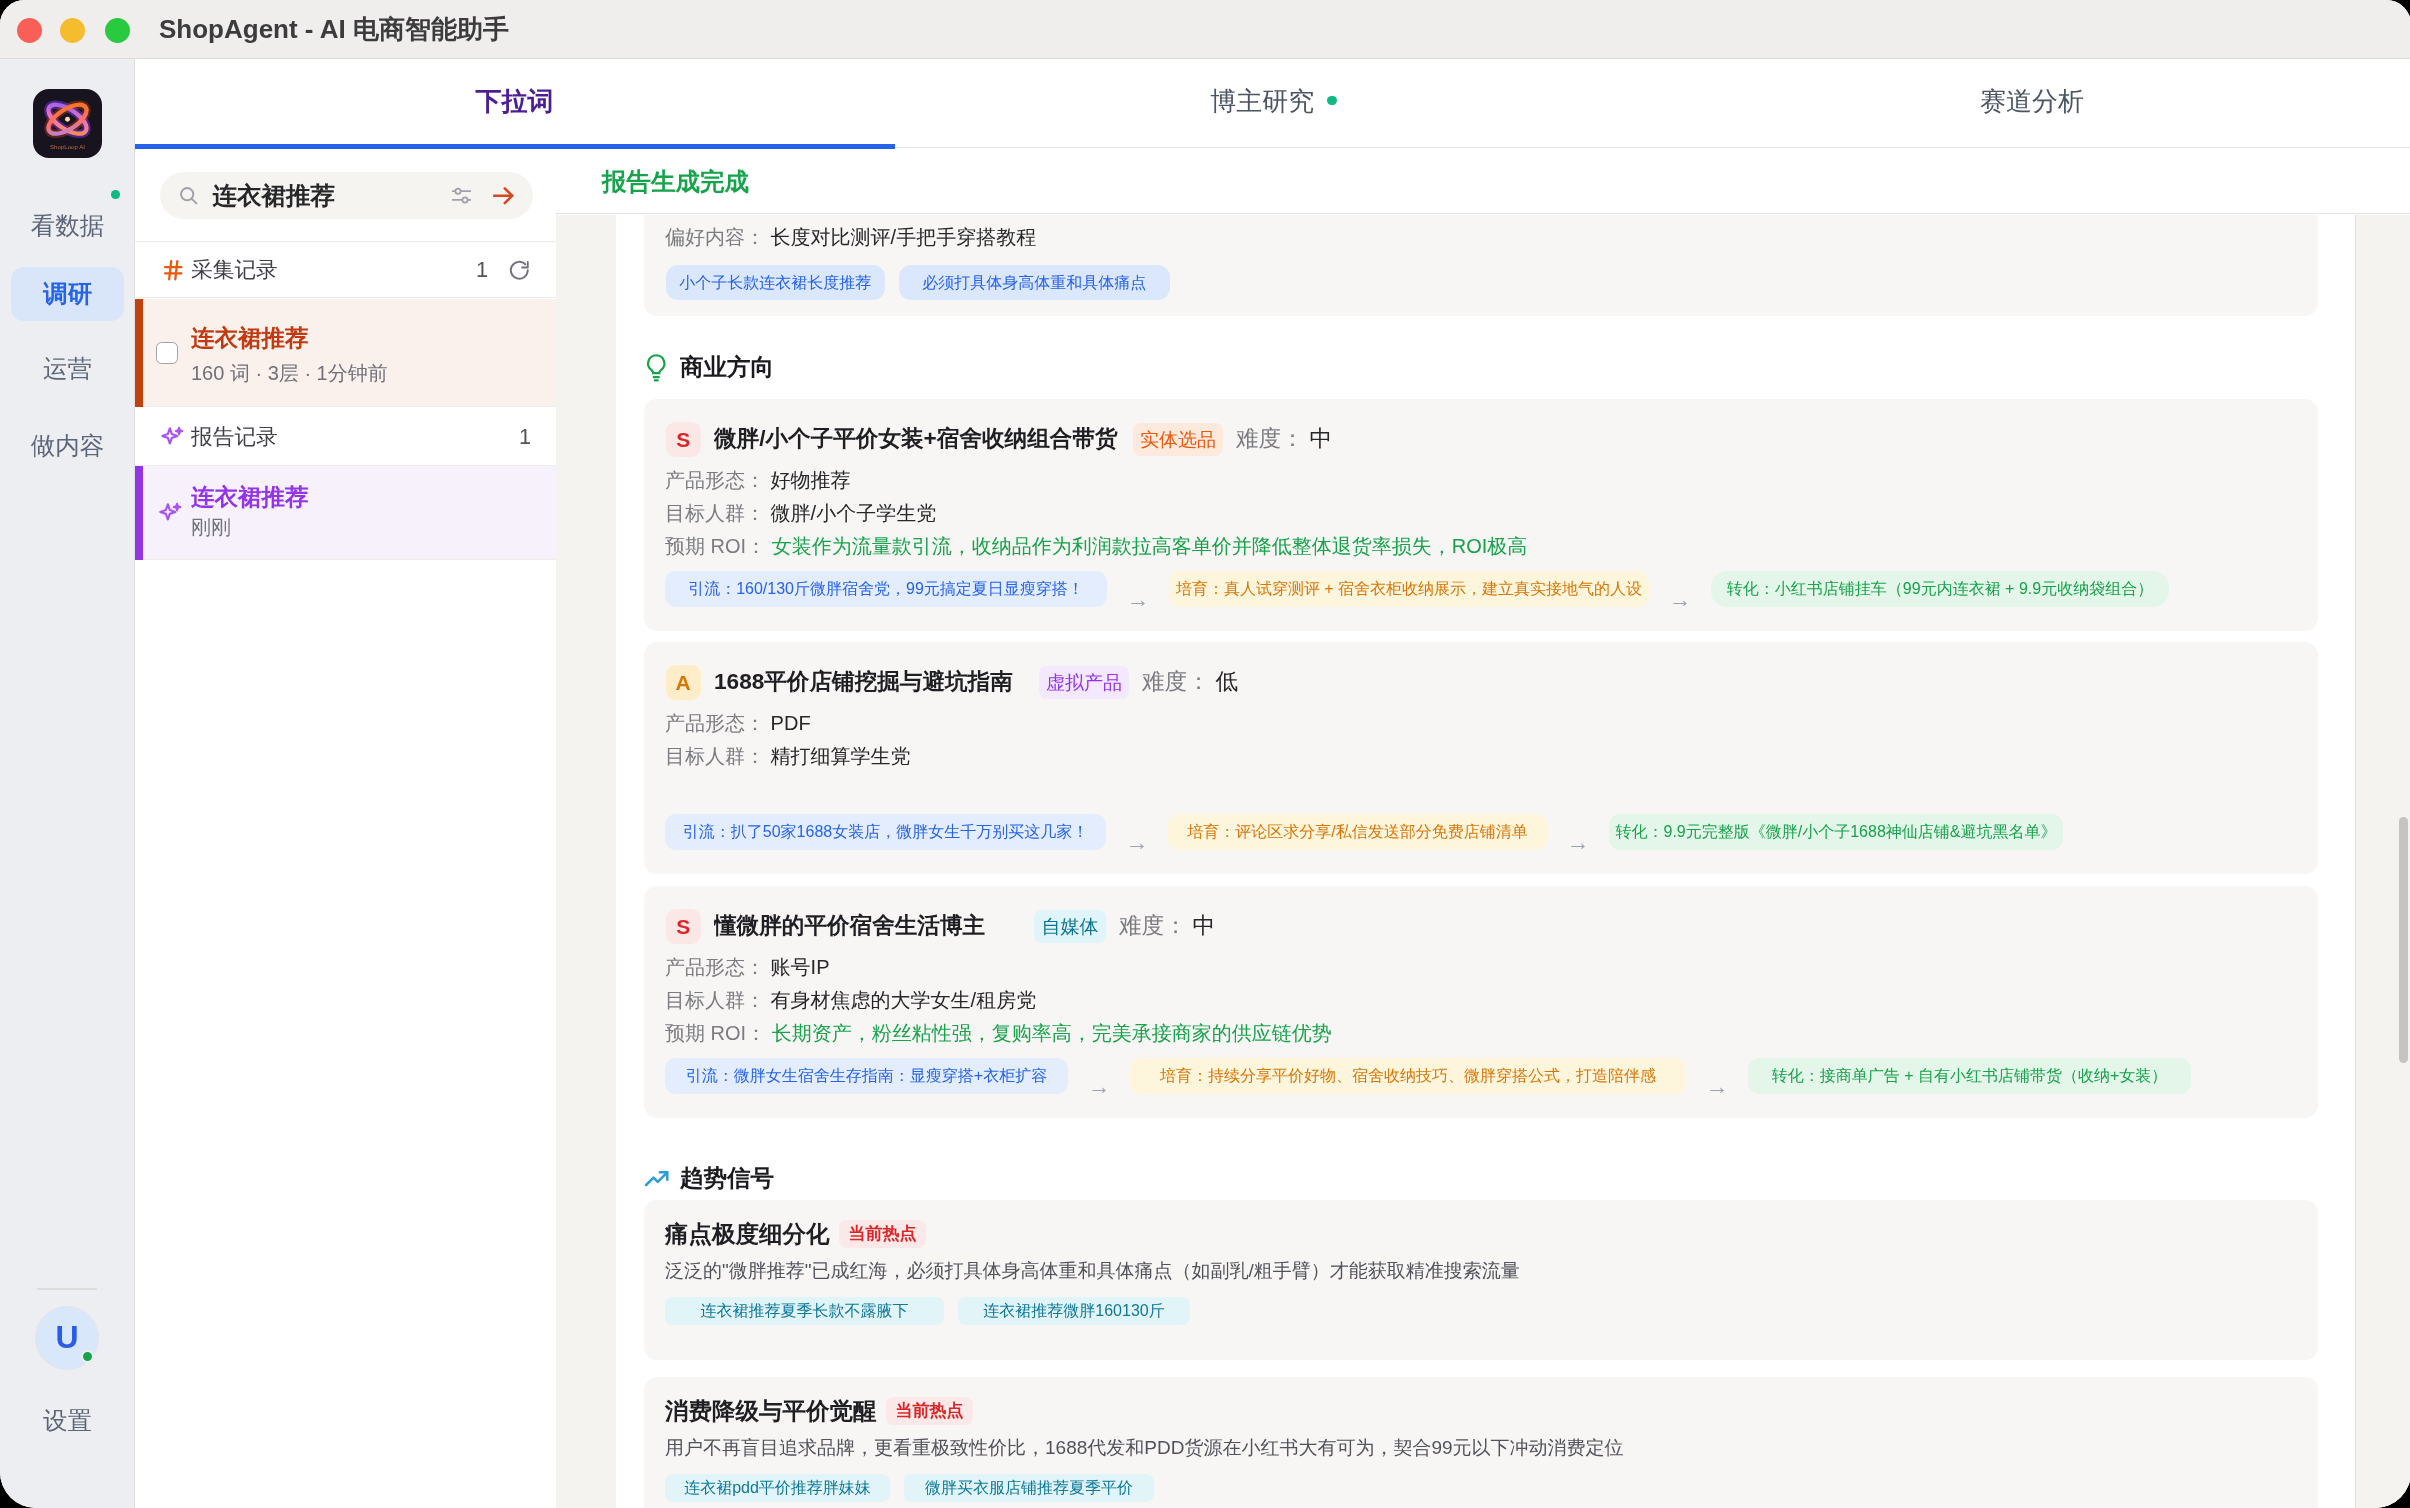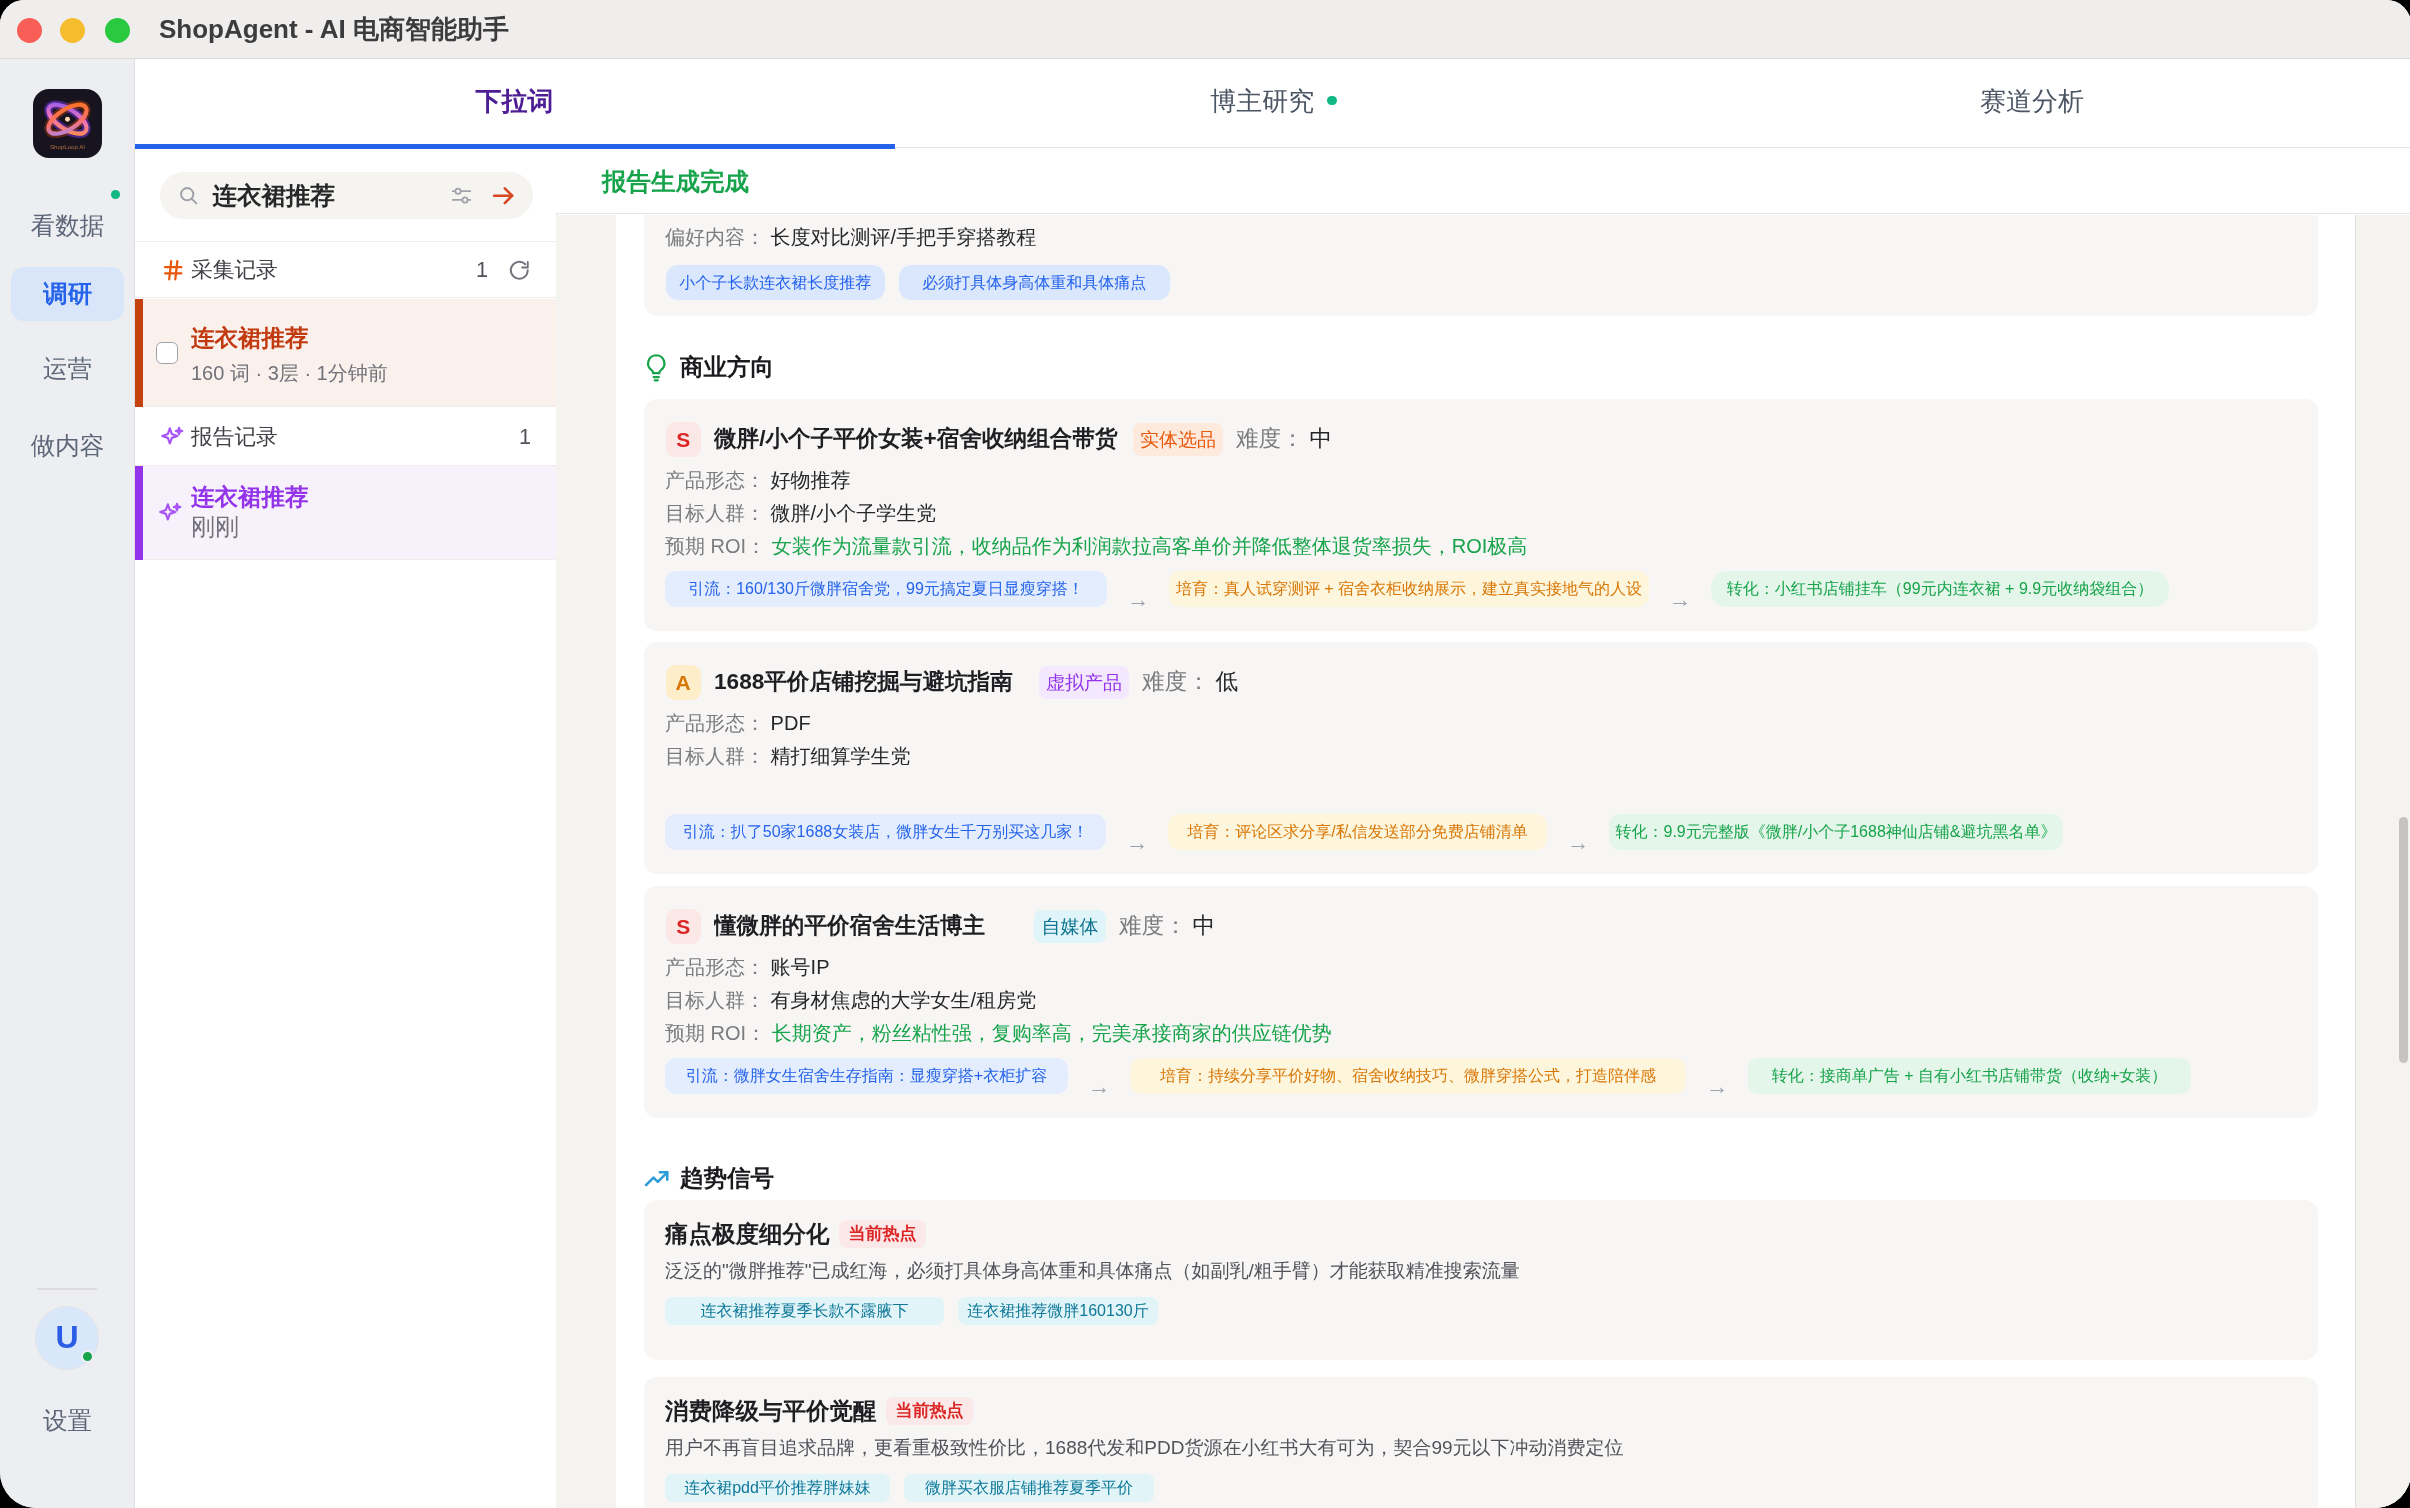--- a/index.html
+++ b/index.html
@@ -155,21 +155,21 @@
       <div class="abs nowrap" style="left:56px;top:0;height:59px;line-height:59px;font-size:21.7px;font-weight:500;color:#3f3f46;">报告记录</div>
       <div class="abs" style="left:384px;top:0;height:59px;line-height:59px;font-size:21.7px;color:#52525b;">1</div>
     </div>
     <div class="abs lrow-border" style="left:0;top:317px;width:422px;height:94px;background:#f7f1fb;">
       <div class="abs" style="left:0;top:0;width:7.5px;height:94px;background:#9333ea;"></div>
       <svg class="abs" style="left:21.7px;top:34px;" width="26" height="26" viewBox="0 0 24 24" fill="none" stroke="#a855f7" stroke-width="2" stroke-linecap="round" stroke-linejoin="round">
           <path d="M10 4 L11.8 9.2 L17 11 L11.8 12.8 L10 18 L8.2 12.8 L3 11 L8.2 9.2 Z"></path>
           <path d="M18.5 3.5 L19.2 5.8 L21.5 6.5 L19.2 7.2 L18.5 9.5 L17.8 7.2 L15.5 6.5 L17.8 5.8 Z"></path>
         </svg>
       <div class="abs nowrap" style="left:56px;top:17px;height:28px;line-height:28px;font-size:23.5px;font-weight:700;color:#9333ea;">连衣裙推荐</div>
-      <div class="abs nowrap" style="left:56px;top:47px;height:28px;line-height:28px;font-size:24px;color:#71717a;">刚刚</div>
+      <div class="abs nowrap" style="left:56px;top:47px;height:28px;line-height:28px;font-size:20px;color:#71717a;">刚刚</div>
     </div>
   </div>
 
   <div id="rheader" class="abs">
     <div class="abs nowrap" style="left:46px;top:0;height:65px;line-height:65px;font-size:24.5px;font-weight:700;color:#16a34a;">报告生成完成</div>
   </div>
 
   <div id="scrollarea" class="abs">
     <div id="whitepanel" class="abs"></div>
 
@@ -224,21 +224,21 @@
       <svg class="abs" style="left:0px;top:7.5px;" width="25.4" height="25.4" viewBox="0 0 24 24" fill="none" stroke="#2d9cdb" stroke-width="2.4" stroke-linecap="round" stroke-linejoin="round">
           <polyline points="2 17 9 10 13 14 22 5"></polyline>
           <polyline points="15 5 22 5 22 12"></polyline>
         </svg>
       趋势信号</div>
 
     <div class="card abs" style="top:985px;height:160px;">
       <div class="ttitle abs" style="left:21px;top:17px;">痛点极度细分化</div>
         <div class="hotpill abs" style="left:195px;top:20px;width:87px;">当前热点</div>
       <div class="tdesc abs" style="top:57px;">泛泛的"微胖推荐"已成红海，必须打具体身高体重和具体痛点（如副乳/粗手臂）才能获取精准搜索流量</div>
-      <div class="abs nowrap" style="left:21px;top:97px;"><span class="tagpill" style="width:279px;">连衣裙推荐夏季长款不露腋下</span><span class="ib" style="width:14px;"></span><span class="tagpill" style="width:200px;">连衣裙推荐微胖160130斤</span></div>
+      <div class="abs nowrap" style="left:21px;top:97px;"><span class="tagpill" style="width:279px;">连衣裙推荐夏季长款不露腋下</span><span class="ib" style="width:14px;"></span><span class="tagpill" style="width:232px;">连衣裙推荐微胖160130斤</span></div>
     </div>
 
     <div class="card abs" style="top:1162px;height:188px;">
       <div class="ttitle abs" style="left:21px;top:17px;">消费降级与平价觉醒</div>
         <div class="hotpill abs" style="left:242px;top:20px;width:87px;">当前热点</div>
       <div class="tdesc abs" style="top:57px;">用户不再盲目追求品牌，更看重极致性价比，1688代发和PDD货源在小红书大有可为，契合99元以下冲动消费定位</div>
       <div class="abs nowrap" style="left:21px;top:97px;"><span class="tagpill" style="width:225px;">连衣裙pdd平价推荐胖妹妹</span><span class="ib" style="width:14px;"></span><span class="tagpill" style="width:250px;">微胖买衣服店铺推荐夏季平价</span></div>
     </div>
 
     <div id="gutter" class="abs"></div>

